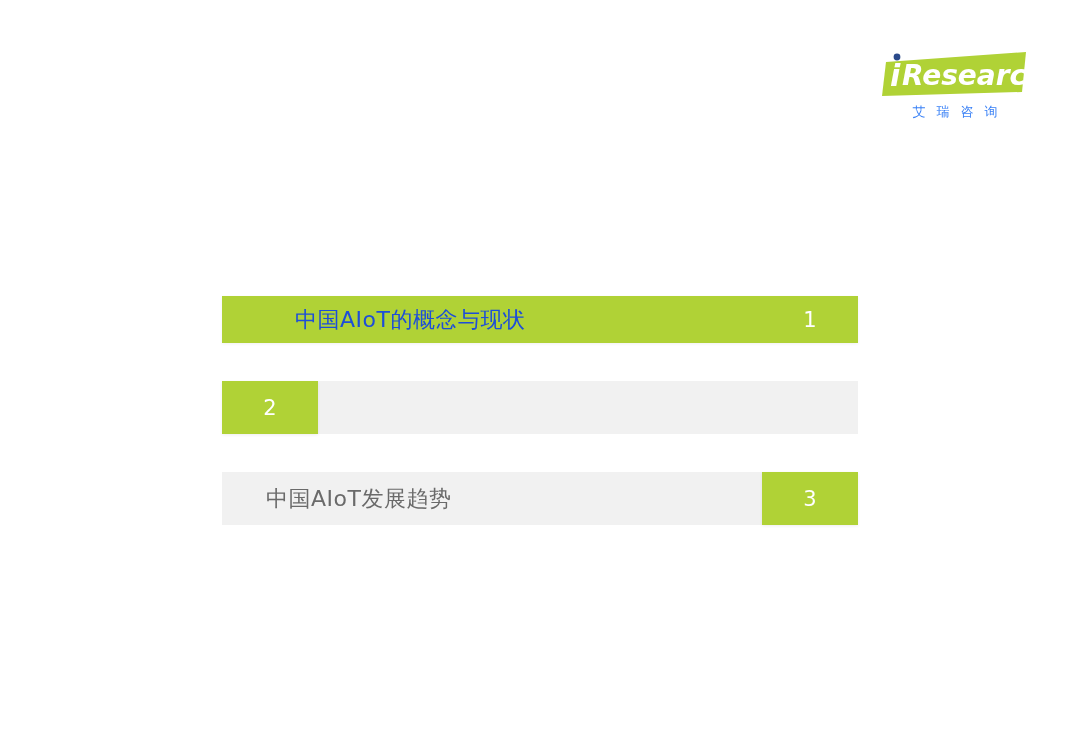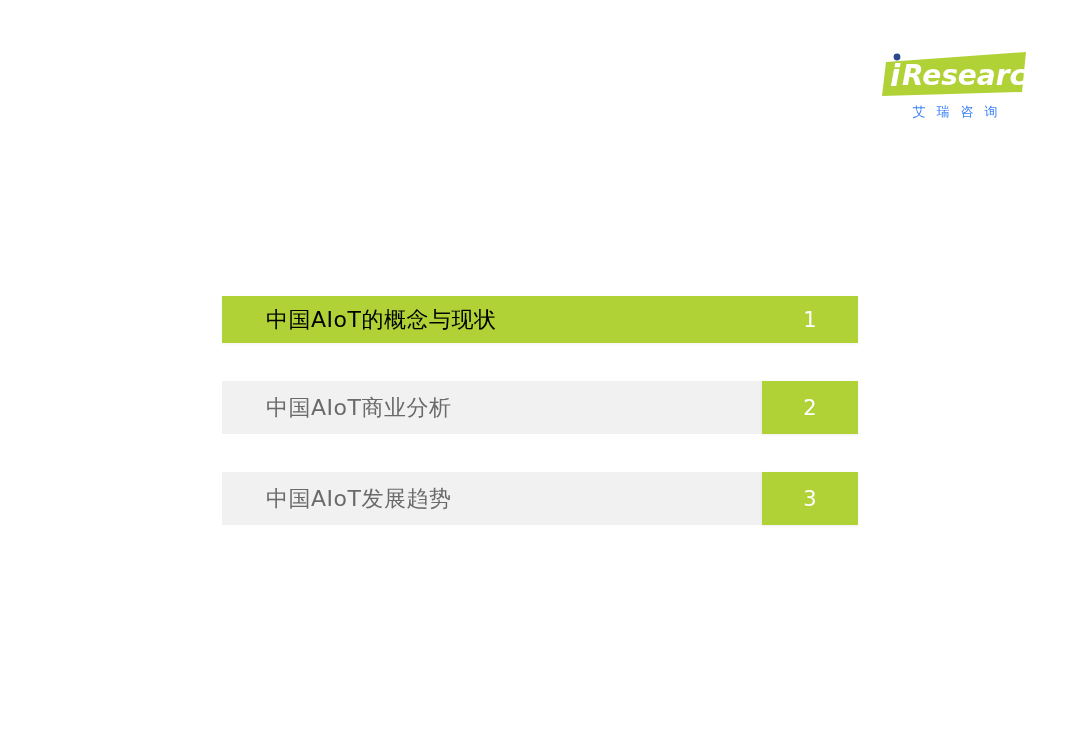--- a/index.html
+++ b/index.html
@@ -90,21 +90,22 @@
     font-size: 21px;
     font-family: "DejaVu Sans", sans-serif;
   }
 
   
   .row.active {
     background: #b0d236;
     box-shadow: 0 1px 3px rgba(0,0,0,0.06);
   }
   .row.active .row-label {
-    color: #000000;
+    color: #1d4ed8;
+    margin-left: 29px;
   }
   .row.active .row-num {
     color: #ffffff;
   }
 
   
   .row.inactive {
     background: #f1f1f1;
     height: 53px;
   }
@@ -133,21 +134,20 @@
   </div>
 
   <div class="agenda">
 
     <div class="row active">
       <div class="row-label">中国AIoT的概念与现状</div>
       <div class="row-num">1</div>
     </div>
 
     <div class="row inactive">
-      <div class="row-label">中国AIoT商业分析</div>
       <div class="row-num">2</div>
     </div>
 
     <div class="row inactive">
       <div class="row-label">中国AIoT发展趋势</div>
       <div class="row-num">3</div>
     </div>
 
   </div>
 

